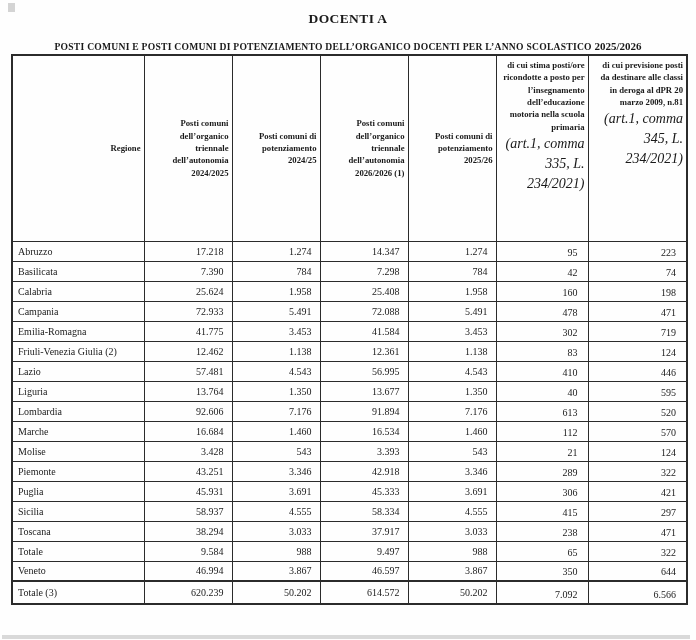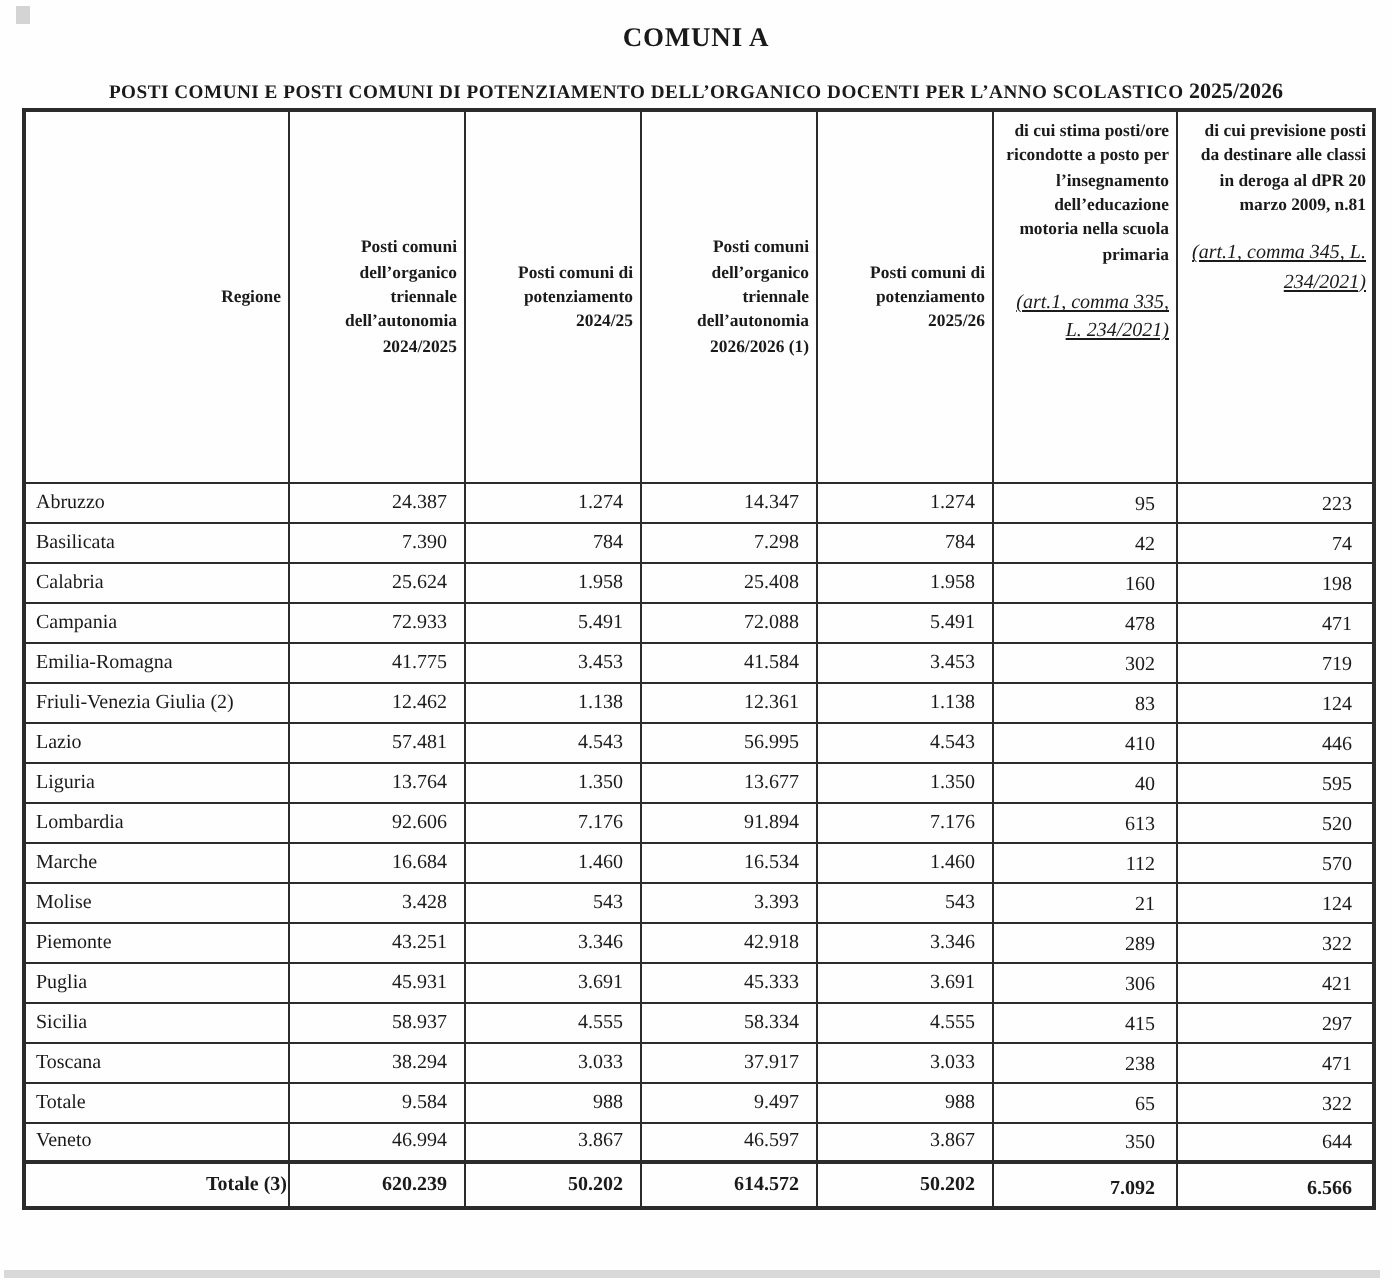--- a/index.html
+++ b/index.html
@@ -53,23 +53,22 @@
     font-size: 8.7px;
     line-height: 1.42;
     text-align: center;
     vertical-align: middle;
     padding: 2px 3px;
   }
   th.hdr-top { vertical-align: top; padding-top: 3px; }
   th .hdr-note {
     font-style: italic;
     font-weight: normal;
-    font-size: 10px;
-    margin-top: 12px;
-    text-decoration: underline;
+    font-size: 14px;
+    margin-top: 1px;
   }
   tbody tr { height: 20px; }
   tbody td {
     font-size: 10px;
     padding: 0;
     vertical-align: middle;
   }
   td.region {
     text-align: left;
     padding-left: 5px;
@@ -79,23 +78,22 @@
     padding-right: 8px;
   }
   td.num-low {
     text-align: right;
     padding-right: 10px;
     vertical-align: bottom;
     padding-bottom: 3px;
   }
   tr.total-row { height: 23px; }
   tr.total-row td {
-    font-weight: bold;
+    font-weight: normal;
     border-top: 2.5px solid #2b2b2b;
-    text-align: right;
   }
   thead tr th { border-bottom: 2px solid #2b2b2b; text-align: right; }
   .scan-strip {
     position: absolute;
     left: 2px;
     bottom: 1px;
     width: 688px;
     height: 4px;
     background: #d9d9d9;
   }
@@ -107,21 +105,21 @@
     height: 9px;
     background: #d4d4d4;
   }
 </style>
 </head>
 <body>
 
 <div class="page">
   <div class="scan-mark"></div>
 
-  <div class="doc-title">COMUNI A</div>
+  <div class="doc-title">DOCENTI A</div>
 
   <div class="doc-subtitle">
     <span>POSTI COMUNI E POSTI COMUNI DI POTENZIAMENTO DELL’ORGANICO DOCENTI PER L’ANNO SCOLASTICO</span>
     <span class="year">2025/2026</span>
   </div>
 
   <table class="main">
     <colgroup>
       <col style="width:132px">
       <col style="width:88px">
@@ -154,21 +152,21 @@
           </th>
           <th class="hdr-top">
             <div class="hdr-main">di cui previsione posti da destinare alle classi in deroga al dPR 20 marzo 2009, n.81</div>
             <div class="hdr-note">(art.1, comma 345, L. 234/2021)</div>
           </th>
         </tr>
     </thead>
     <tbody id="body-rows">
         <tr>
           <td class="region">Abruzzo</td>
-          <td class="num">24.387</td>
+          <td class="num">17.218</td>
           <td class="num">1.274</td>
           <td class="num">14.347</td>
           <td class="num">1.274</td>
           <td class="num-low">95</td>
           <td class="num-low">223</td>
         </tr>
         <tr>
           <td class="region">Basilicata</td>
           <td class="num">7.390</td>
           <td class="num">784</td>

